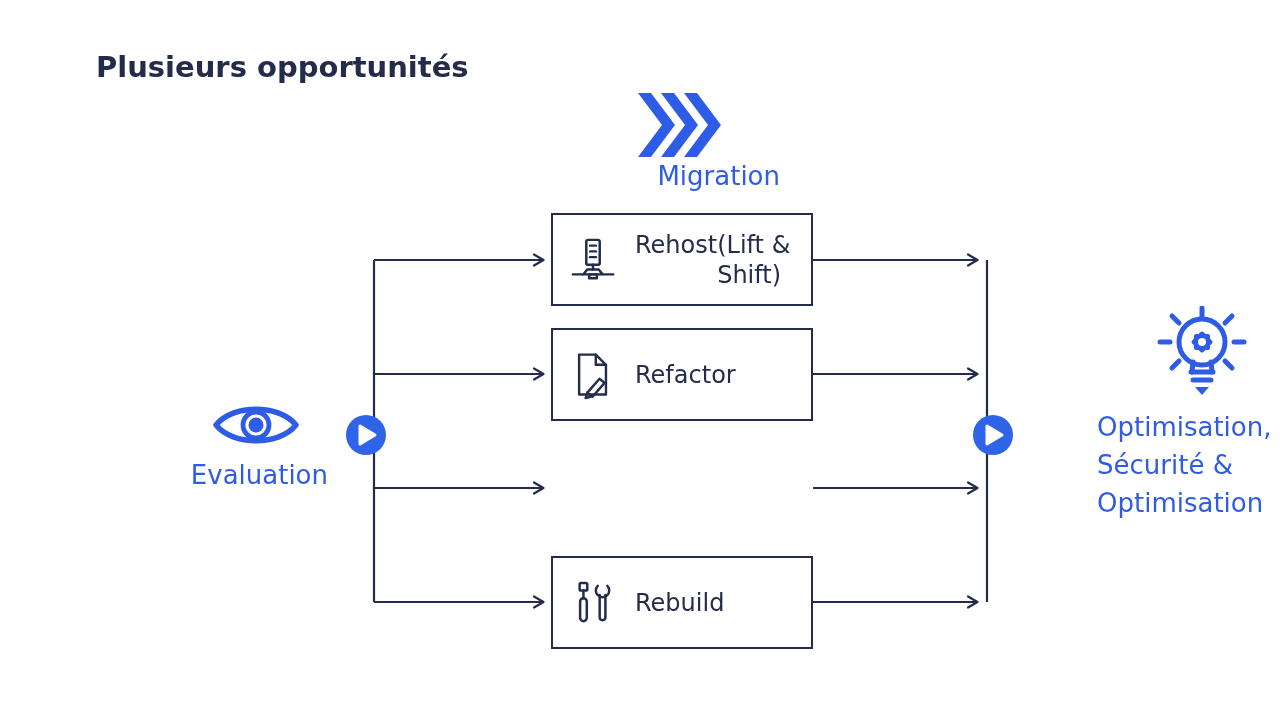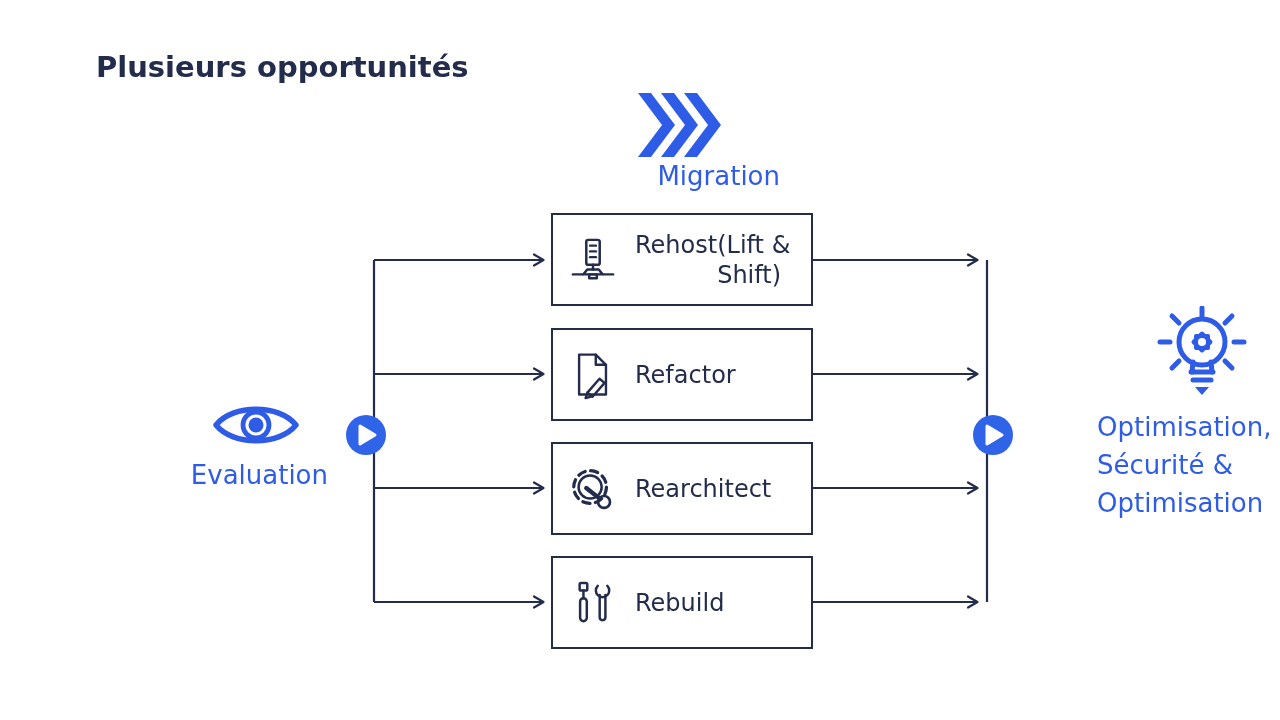--- a/index.html
+++ b/index.html
@@ -107,34 +107,20 @@
         <path d="M18,46 L31,31 L36.5,35.5 L23.5,50.5 Z"></path>
         <path d="M18,46 L16,52 L22,50.3"></path>
       </svg>
     </span>
     <span class="box-label">
       <span>Refactor</span>
       <span></span>
     </span>
   </div>
 
-  <div class="option-box" style="top:442px">
-    <span class="box-icon">
-      <svg width="50" height="50" viewBox="0 0 52 52" fill="none" stroke="currentColor" stroke-linecap="round" stroke-linejoin="round">
-        <circle cx="23" cy="24" r="17" stroke-width="3.4" stroke-dasharray="7.6 5.75"></circle>
-        <circle cx="23" cy="24" r="12" stroke-width="2.6"></circle>
-        <line x1="19" y1="25" x2="33" y2="36" stroke-width="4.6"></line>
-        <circle cx="37.5" cy="39.5" r="6.2" stroke-width="2.8"></circle>
-      </svg>
-    </span>
-    <span class="box-label">
-      <span>Rearchitect</span>
-      <span></span>
-    </span>
-  </div>
 
   <div class="option-box" style="top:556px">
     <span class="box-icon">
       <svg width="42" height="46" viewBox="0 0 44 48" fill="none" stroke="currentColor" stroke-width="2.6" stroke-linecap="round" stroke-linejoin="round">
         <rect x="8" y="3" width="8" height="8" rx="1.5"></rect>
         <line x1="12" y1="11" x2="12" y2="19"></line>
         <rect x="8.5" y="19" width="7" height="24" rx="3.5"></rect>
         <path d="M27,6 A7,7 0 1 0 37,6"></path>
         <path d="M29,15.5 V39 a3,3 0 0 0 6,0 V15.5"></path>
       </svg>

